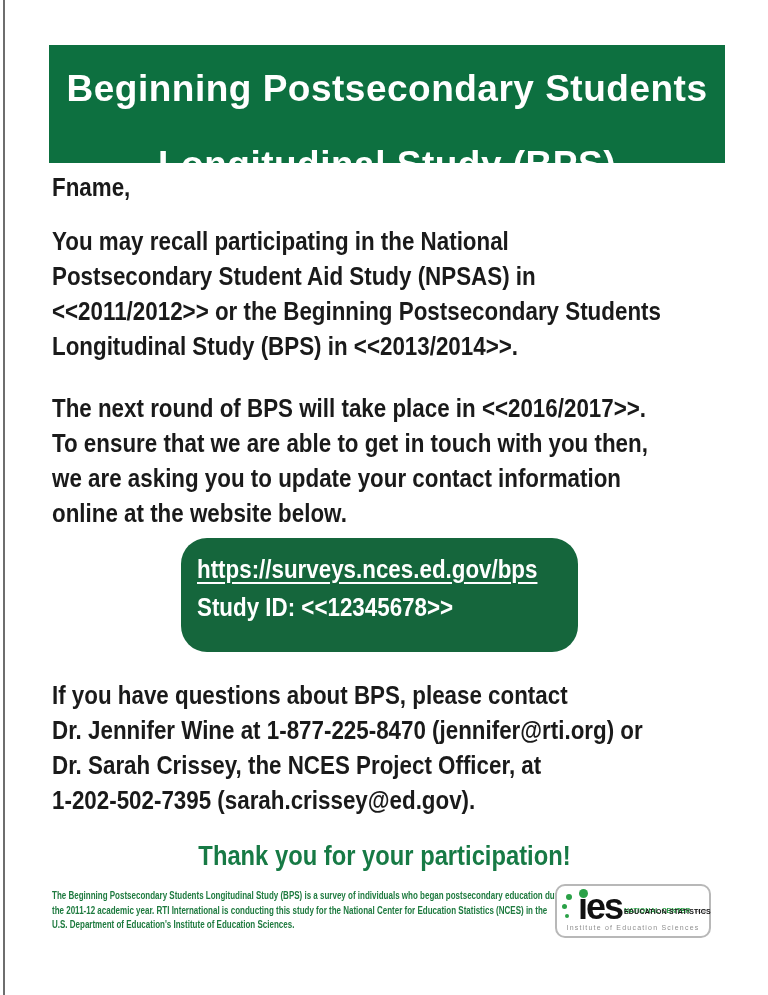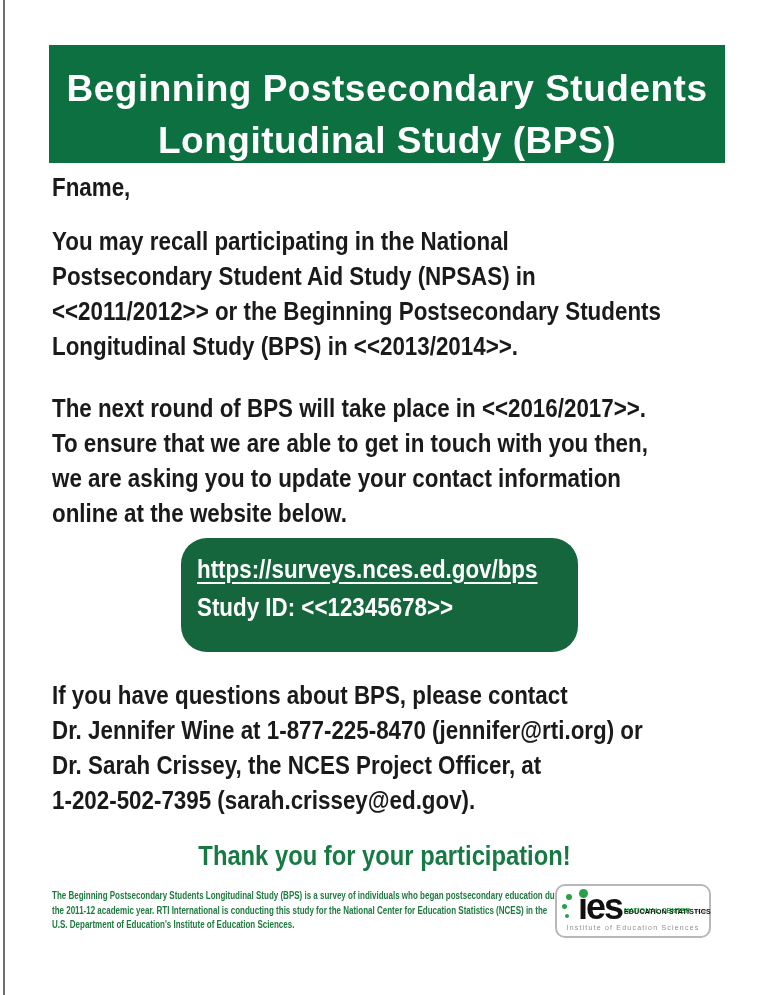--- a/index.html
+++ b/index.html
@@ -9,22 +9,22 @@
   }
   .left-edge {
     position:absolute; left:3px; top:0; width:2px; height:995px;
     background:#6e6e6e;
   }
   .banner {
     position:absolute; left:49px; top:45px; width:676px; height:118px;
     background:#0d7040;
   }
   .banner-title {
-    margin:0; padding-top:18px; text-align:center; color:#ffffff;
-    font-size:37px; line-height:52px; font-weight:bold; white-space:pre-line;
+    margin:0; padding-top:6px; text-align:center; color:#ffffff;
+    font-size:37px; line-height:76px; font-weight:bold; white-space:pre-line;
     letter-spacing:0.5px;
   }
   .greeting {
     position:absolute; left:52px; top:172px; margin:0;
     font-size:26px; font-weight:bold; color:#1a1a1a;
     transform:scaleX(0.86); transform-origin:left top; white-space:nowrap;
   }
   .para {
     position:absolute; left:52px; margin:0; width:860px;
     font-size:26px; line-height:35px; font-weight:bold; color:#1a1a1a;

